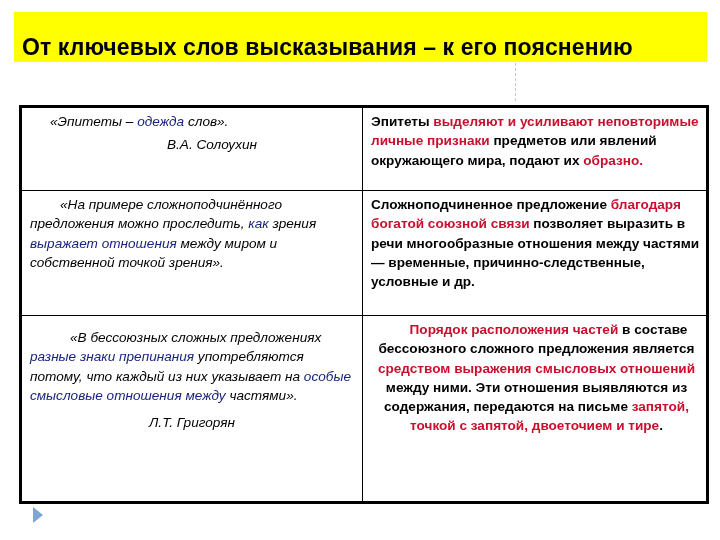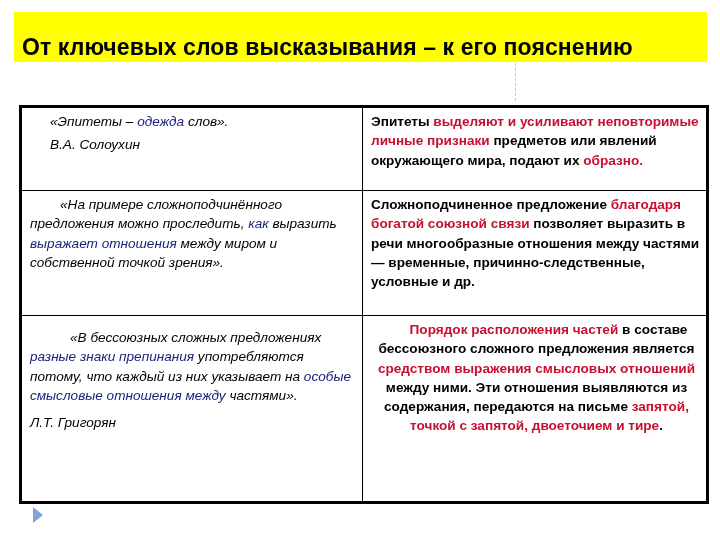--- a/index.html
+++ b/index.html
@@ -8,21 +8,21 @@
   .title-bar { position:absolute; left:14px; top:12px; width:693px; height:50px; background:#ffff00; }
   .title { position:absolute; left:8px; top:22px; font-size:23px; font-weight:bold; color:#000; white-space:nowrap; letter-spacing:0.1px; }
   .guide { position:absolute; left:515px; top:63px; width:0; height:38px; border-left:1px dashed #c8c8c8; }
   .tbl { position:absolute; left:19px; top:105px; width:684px; height:393px;
          border:3px solid #000; box-sizing:content-box; }
   .vline { position:absolute; left:340px; top:0; width:1px; height:100%; background:#000; }
   .hline { position:absolute; left:0; width:100%; height:1px; background:#000; }
   .cell { position:absolute; box-sizing:border-box; }
   .left { left:0; width:340px; padding:4px 8px 0 8px; font-style:italic; font-size:13.6px; line-height:19.3px; color:#000; }
   .right { left:341px; width:343px; padding:4px 4px 0 8px; font-size:13.6px; line-height:19.3px; color:#000; font-weight:bold; }
-  .author { display:block; margin-top:8px; }
+  .author { display:block; text-align:center; margin-top:8px; }
   .blue { color:#1a237e; }
   .red { color:#c8102e; }
   .ind { display:inline-block; width:30px; }
   .ind2 { display:inline-block; width:40px; }
   .ind3 { display:inline-block; width:24px; }
   .arrow { position:absolute; left:33px; top:507px; width:0; height:0;
            border-top:8px solid transparent; border-bottom:8px solid transparent; border-left:10px solid #7fa4d6; }
 </style>
 </head>
 <body>
@@ -39,21 +39,21 @@
 
   <div class="cell left" style="top:0;height:82px;margin-left:20px;">
     <span>«Эпитеты – </span><span class="blue">одежда</span><span> слов».</span>
     <span class="author" style="margin-top:4px;">В.А. Солоухин</span>
   </div>
   <div class="cell right" style="top:0;height:82px;">
     <span>Эпитеты </span><span class="red">выделяют  и усиливают неповторимые личные признаки</span><span> предметов или явлений окружающего мира, подают их </span><span class="red">образно.</span>
   </div>
 
   <div class="cell left" style="top:83px;height:124px;">
-    <span class="ind"></span><span>«На примере сложноподчинённого предложения можно проследить, </span><span class="blue">как</span><span> выразить </span><span class="blue">выражает отношения</span><span> между миром и собственной точкой зрения».</span>
+    <span class="ind"></span><span>«На примере сложноподчинённого предложения можно проследить, </span><span class="blue">как</span><span> зрения </span><span class="blue">выражает отношения</span><span> между миром и собственной точкой зрения».</span>
   </div>
   <div class="cell right" style="top:83px;height:124px;">
     <span>Сложноподчиненное предложение </span><span class="red">благодаря богатой союзной связи</span><span> позволяет выразить в речи многообразные отношения между частями — временные, причинно-следственные, условные и др.</span>
   </div>
 
   <div class="cell left" style="top:216px;height:185px;">
     <span class="ind2"></span><span>«В бессоюзных сложных предложениях </span><span class="blue">разные знаки препинания</span><span> употребляются потому, что каждый из них указывает на </span><span class="blue">особые смысловые отношения между</span><span> частями».</span>
     <span class="author">Л.Т. Григорян</span>
   </div>
   <div class="cell right" style="top:208px;height:185px;text-align:center;">

